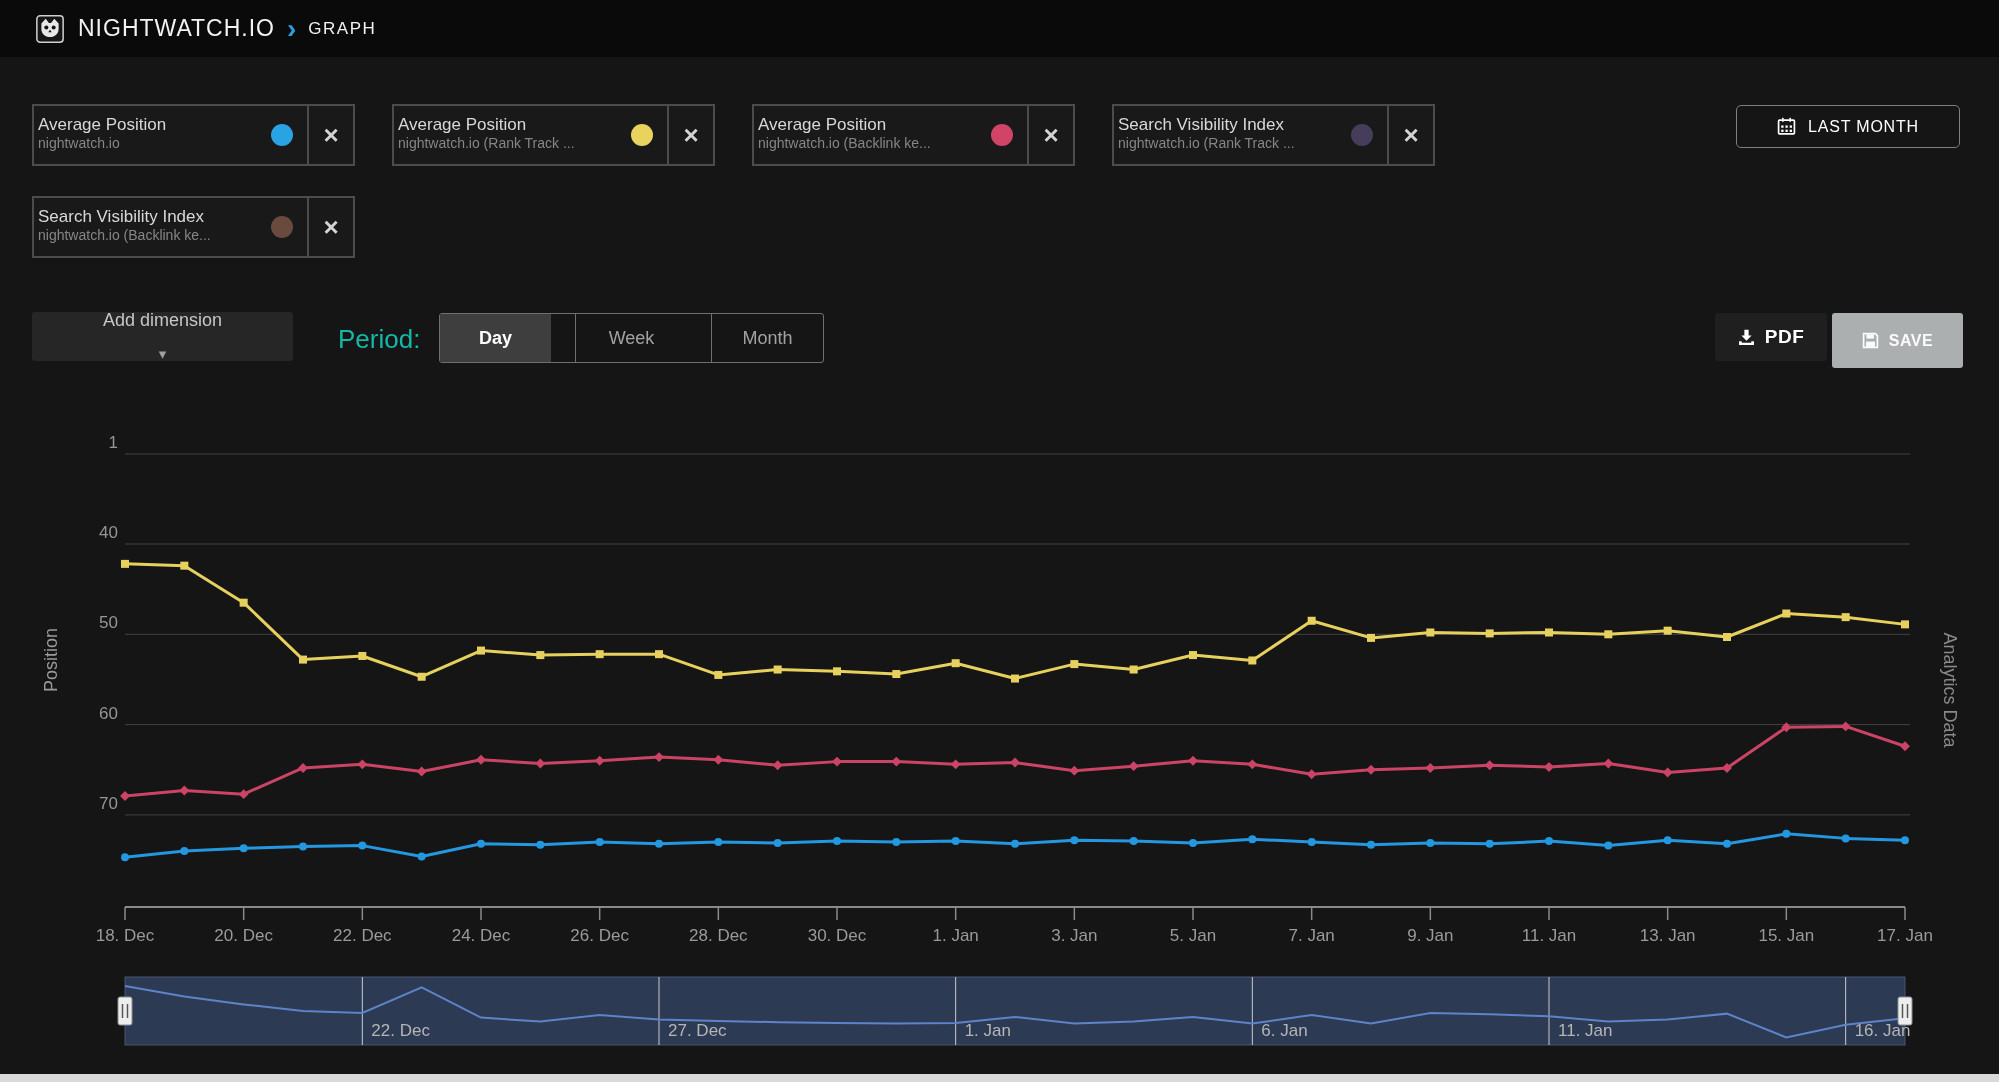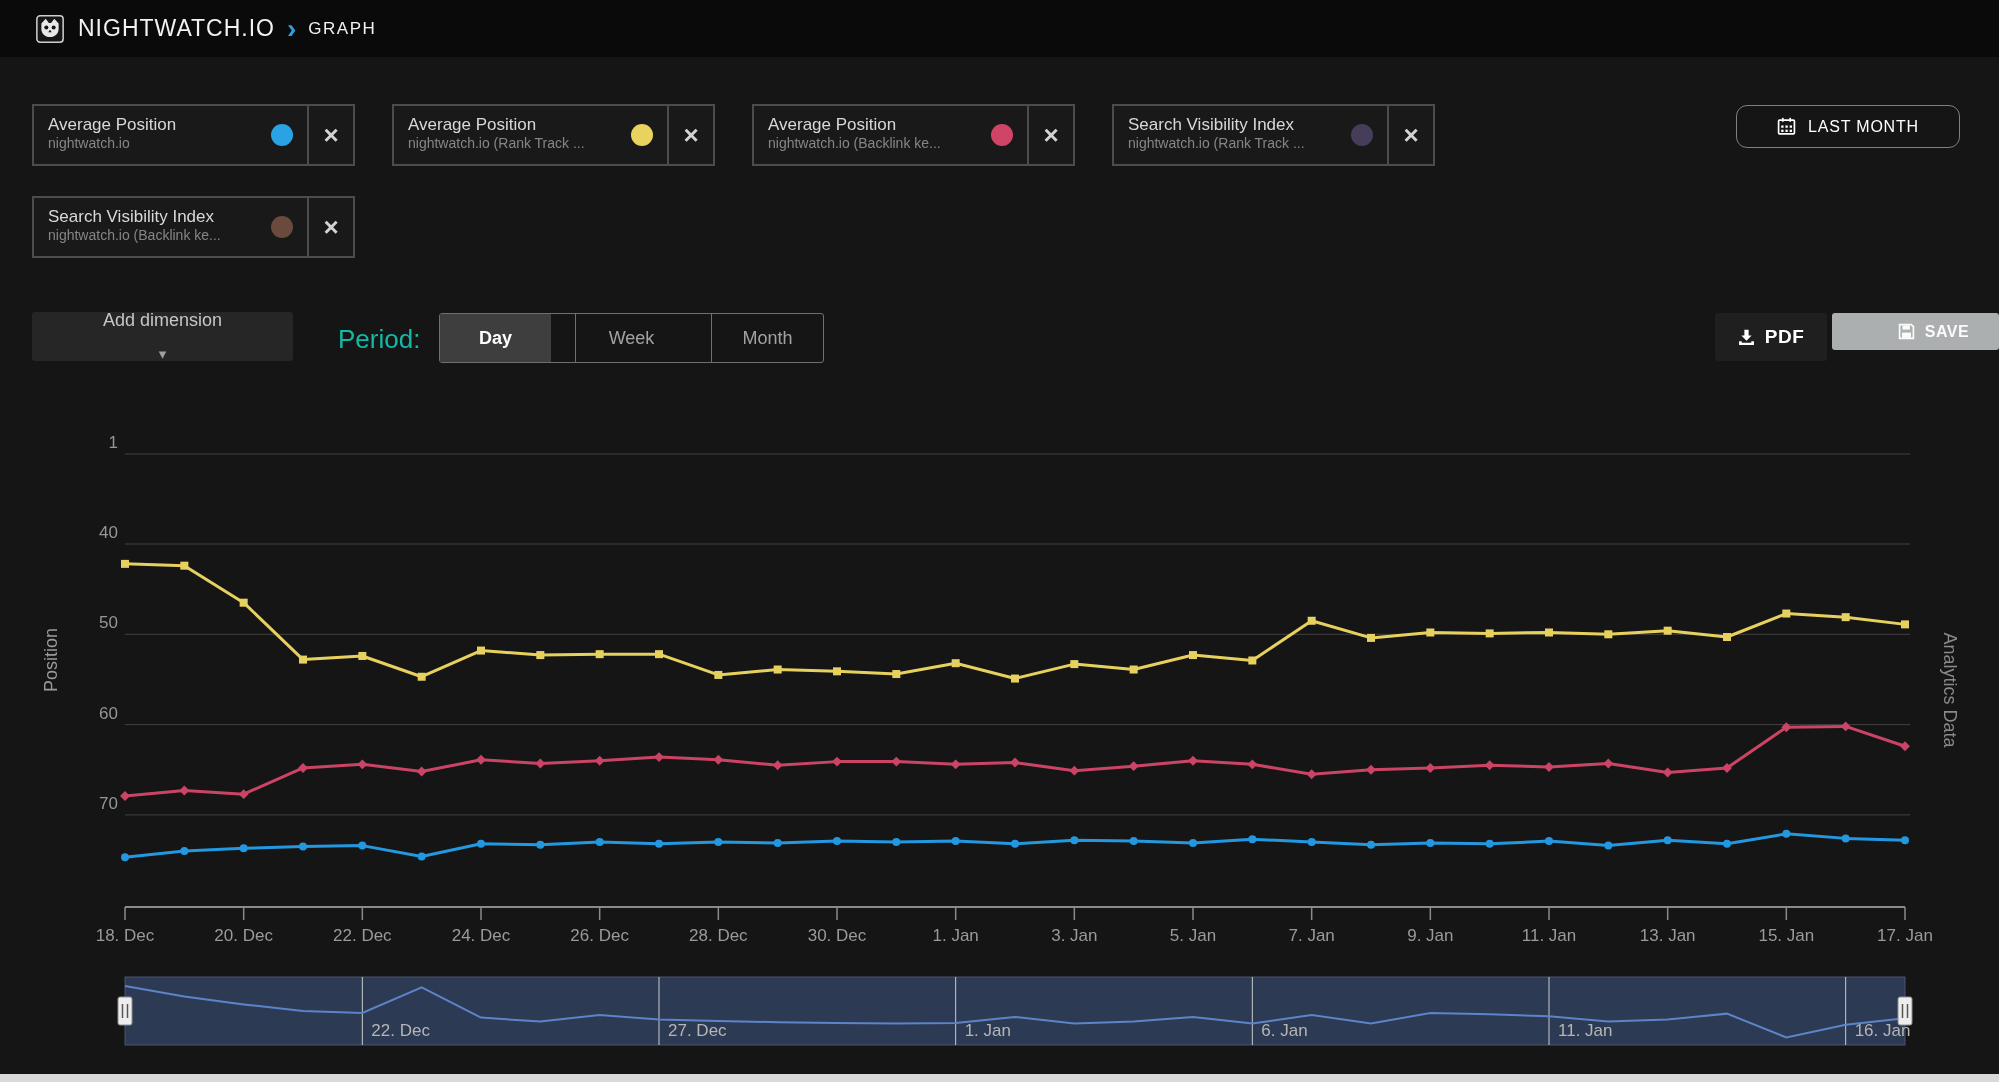--- a/index.html
+++ b/index.html
@@ -8,46 +8,46 @@
   
   .header{position:absolute;left:0;top:0;width:100%;height:57px;background:#0a0a0a;
           display:flex;align-items:center;padding-left:36px;box-sizing:border-box;z-index:3;}
   .logo{width:28px;height:28px;margin-right:14px;flex:0 0 auto;}
   .brand{color:#f2f2f2;font-size:23px;letter-spacing:1px;}
   .crumb-sep{color:#2d9fe0;font-size:28px;font-weight:bold;margin:0 12px;line-height:20px;}
   .section{color:#f2f2f2;font-size:17px;letter-spacing:1.5px;}
   
   .chip{position:absolute;width:323px;height:62px;border:2px solid #4c4c4c;background:#191919;
         display:flex;box-sizing:border-box;z-index:3;cursor:move;}
-  .chip-main{flex:1;min-width:0;padding:8px 14px;position:relative;}
+  .chip-main{flex:1;min-width:0;padding:8px 4px;position:relative;}
   .chip-title{color:#d8d8d8;font-size:17px;line-height:21px;white-space:nowrap;overflow:hidden;}
   .chip-sub{color:#868686;font-size:14px;line-height:17px;white-space:nowrap;overflow:hidden;}
   .chip-dot{position:absolute;right:14px;top:50%;margin-top:-11px;width:22px;height:22px;border-radius:50%;}
   .chip-close{width:44px;border-left:2px solid #4c4c4c;display:flex;align-items:center;justify-content:center;
               color:#d4d4d4;font-size:26px;font-weight:700;cursor:pointer;}
   
   .btn-adddim{position:absolute;left:32px;top:312px;width:261px;height:49px;background:#262626;border-radius:3px;
               display:flex;align-items:center;justify-content:center;gap:14px;color:#c6c6c6;font-size:18px;
               cursor:pointer;z-index:3;flex-direction:column;}
   .chev{color:#9f9f9f;font-size:15px;}
   .period-label{position:absolute;left:338px;top:324px;color:#14b8a6;font-size:26px;z-index:3;}
   .segmented{position:absolute;left:439px;top:313px;height:50px;display:flex;border:1px solid #6f6f6f;
              border-radius:3px;box-sizing:border-box;z-index:3;overflow:hidden;}
   .segment{width:111px;display:flex;align-items:center;justify-content:center;color:#a2a2a2;font-size:18px;
            cursor:pointer;}
   .segment + .segment{border-left:1px solid #6f6f6f;margin-left:24px;}
   .segment.selected{background:#3e3e3e;color:#ffffff;font-weight:bold;}
   .btn-pdf{position:absolute;left:1715px;top:313px;width:112px;height:48px;background:#1f1f1f;border-radius:3px;
            display:flex;align-items:center;justify-content:center;gap:10px;color:#fff;font-size:19px;
            font-weight:bold;letter-spacing:.5px;cursor:pointer;z-index:3;}
-  .btn-save{position:absolute;left:1832px;top:313px;width:131px;height:37px;background:#acafaf;border-radius:3px;
+  .btn-save{position:absolute;left:1832px;top:313px;width:131px;height:55px;background:#acafaf;border-radius:3px;
             display:flex;align-items:center;justify-content:center;gap:10px;color:#fbfbfb;font-size:16px;
-            font-weight:bold;letter-spacing:.5px;cursor:pointer;z-index:3;padding-left:36px;}
+            font-weight:bold;letter-spacing:.5px;cursor:pointer;z-index:3;}
   .btn-range{position:absolute;left:1736px;top:105px;width:224px;height:43px;border:1px solid #7f7f7f;
-             border-radius:11px;display:flex;align-items:center;justify-content:center;gap:12px;color:#fff;
+             border-radius:5px;display:flex;align-items:center;justify-content:center;gap:12px;color:#fff;
              font-size:16px;letter-spacing:.8px;cursor:pointer;box-sizing:border-box;z-index:3;}
   .chart-svg{position:absolute;left:0;top:0;z-index:1;}
   .bottom-strip{position:absolute;left:0;bottom:0;width:100%;height:8px;background:#d9d9d9;z-index:4;}
 </style>
 </head>
 <body>
 
 <div class="app">
 
   <div class="header">

